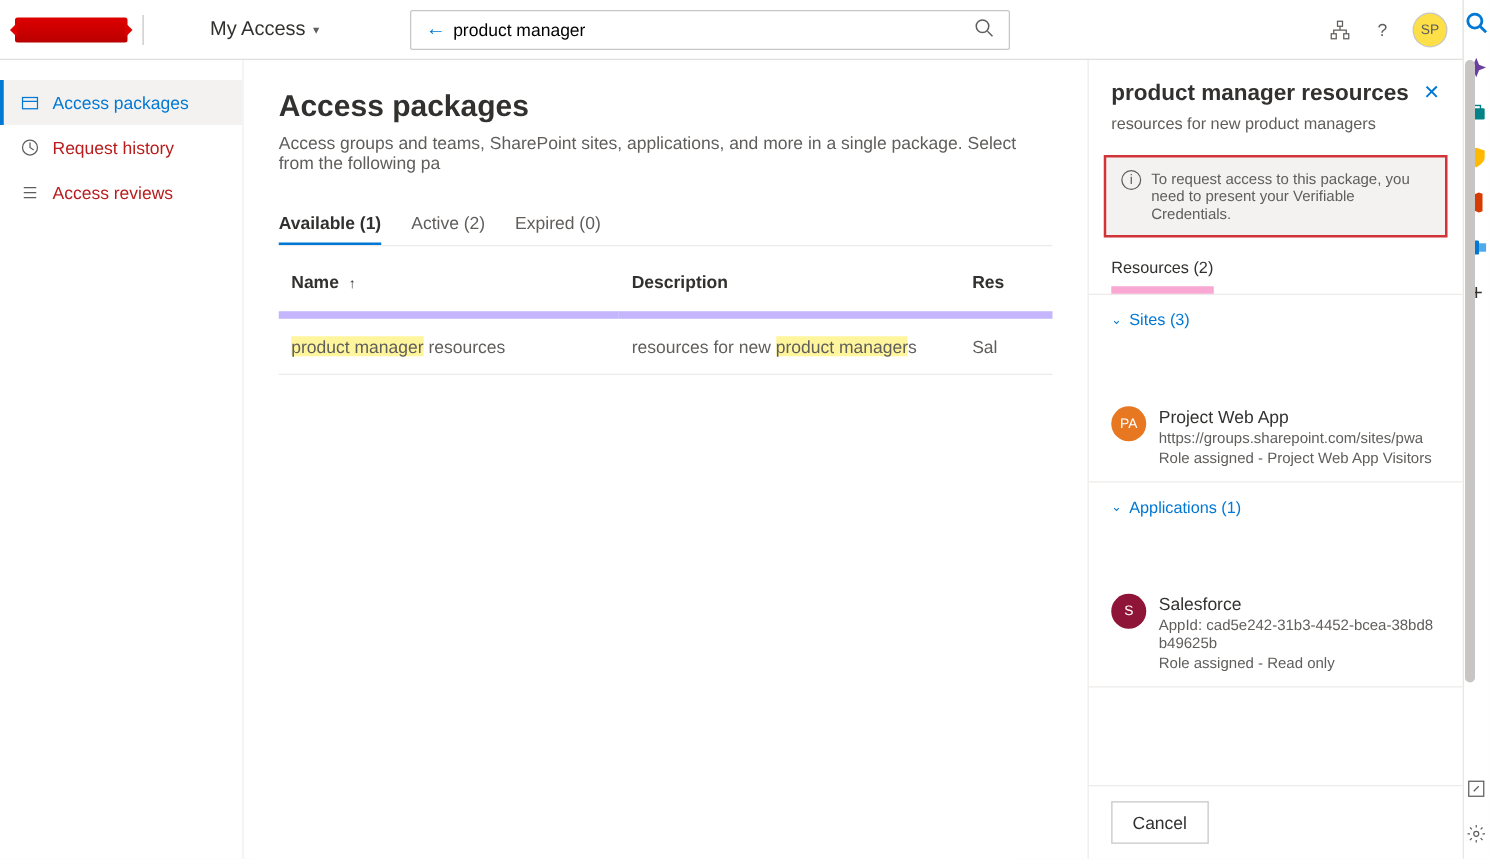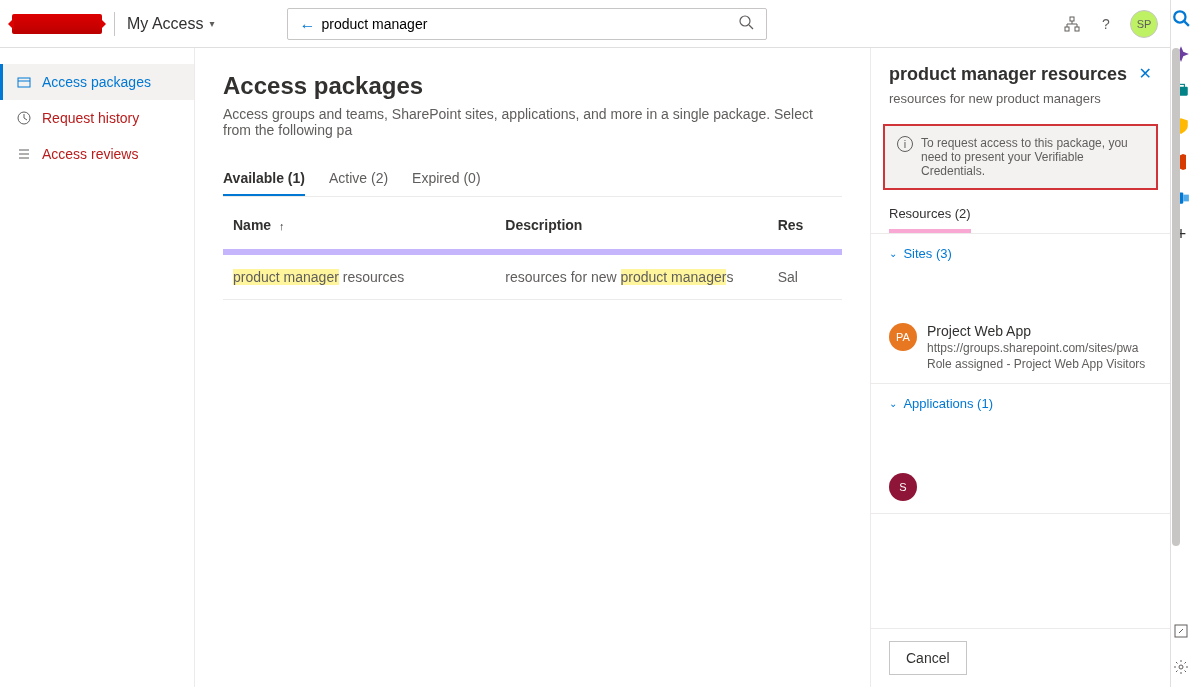--- a/index.html
+++ b/index.html
@@ -53,38 +53,38 @@
     border-radius: 2px;
   }
   .logo::before, .logo::after {
     content:"";
     position:absolute; top:50%; width:0; height:0; transform: translateY(-50%);
     border: 6px solid transparent;
   }
   .logo::before { left:-10px; border-right-color:#d00; }
   .logo::after  { right:-10px; border-left-color:#d00; }
   .divider-v { width:1px; height:24px; background:#c8c6c4; }
-  .header-title { font-size:16px; font-weight:400; display:flex; align-items:center; gap:6px; }
+  .header-title { font-size:16px; font-weight:400; display:flex; align-items:center; gap:6px;margin-left:41px; }
   .chev-down { font-size:10px; color:#605e5c; }
   .search-wrap {
     flex: 1; max-width: 480px; height: 32px;
     margin-left: 60px;
     background: #fff; border:1px solid #c8c6c4; border-radius:2px;
     display: flex; align-items:center;
     padding: 0 6px;
   }
   .search-back { color:#0078d4; font-size:16px; padding:0 6px; cursor:pointer; }
   .search-input { flex:1; border:none; outline:none; font-size:14px; }
   .search-glass { color:#605e5c; padding:0 6px; }
   .header-right { display:flex; align-items:center; gap:14px; margin-left:auto; }
   .hdr-icon { width:20px; height:20px; display:flex; align-items:center; justify-content:center; color:#605e5c; }
   .avatar {
     width:28px; height:28px; border-radius:50%;
     border:1px solid #c8c6c4;
-    background:#bef264; color:#605e5c;
+    background:#fde047; color:#605e5c;
     display:flex; align-items:center; justify-content:center;
     font-size:11px;
   }
   
   .body { flex:1 1 auto; display:flex; min-height:0; }
   
   .leftnav {
     width: 195px;
     background:#fff;
     border-right:1px solid #edebe9;
@@ -152,21 +152,21 @@
     display:flex; gap:8px;
     font-size:12px; color:#605e5c;
   }
   .info-i {
     width:16px; height:16px; border:1px solid #605e5c; border-radius:50%;
     display:inline-flex; align-items:center; justify-content:center;
     font-size:11px; line-height:1;
     flex: 0 0 16px;
   }
   .panel-tabs { display:flex; padding:0 18px; margin-top:8px; border-bottom:1px solid #edebe9; }
-  .panel-tab { padding:8px 0; font-size:13px; color:#323130; border-bottom:4px solid #f9a8d4; cursor:pointer; }
+  .panel-tab { padding:8px 0; font-size:13px; color:#323130; border-bottom:6px solid #f9a8d4; cursor:pointer; }
   .section-head {
     display:flex; align-items:center; gap:6px;
     padding:12px 18px 6px 18px;
     color:#0078d4; font-size:13px; cursor:pointer;
   }
   .chev { font-size:10px; }
   .resource {
     display:flex; gap:10px; padding:8px 18px 12px 18px; border-bottom:1px solid #edebe9;margin-top:48px;
   }
   .res-badge {
@@ -333,20 +333,25 @@
             <div class="res-line">Role assigned - Project Web App Visitors</div>
           </div>
         </div>
 
         <div class="section-head">
           <span class="chev">⌄</span>
           <span>Applications (1)</span>
         </div>
         <div class="resource">
           <div class="res-badge" style="background:#8e1537">S</div>
+          <div class="res-body">
+            <div class="res-name">Salesforce</div>
+            <div class="res-line">AppId: cad5e242-31b3-4452-bcea-38bd8b49625b</div>
+            <div class="res-line">Role assigned - Read only</div>
+          </div>
         </div>
       </div>
 
       <div class="panel-actions">
         <button class="btn-secondary">Cancel</button>
       </div>
     </div>
   </div>
 </div>
 

